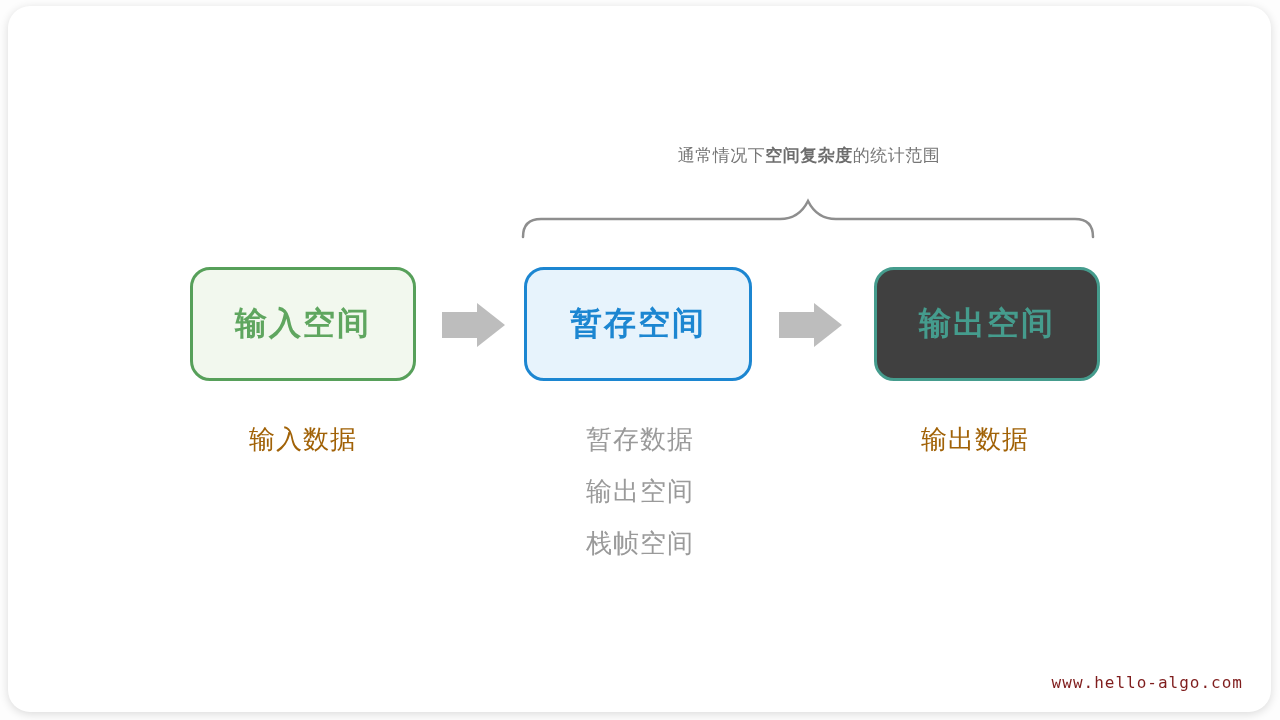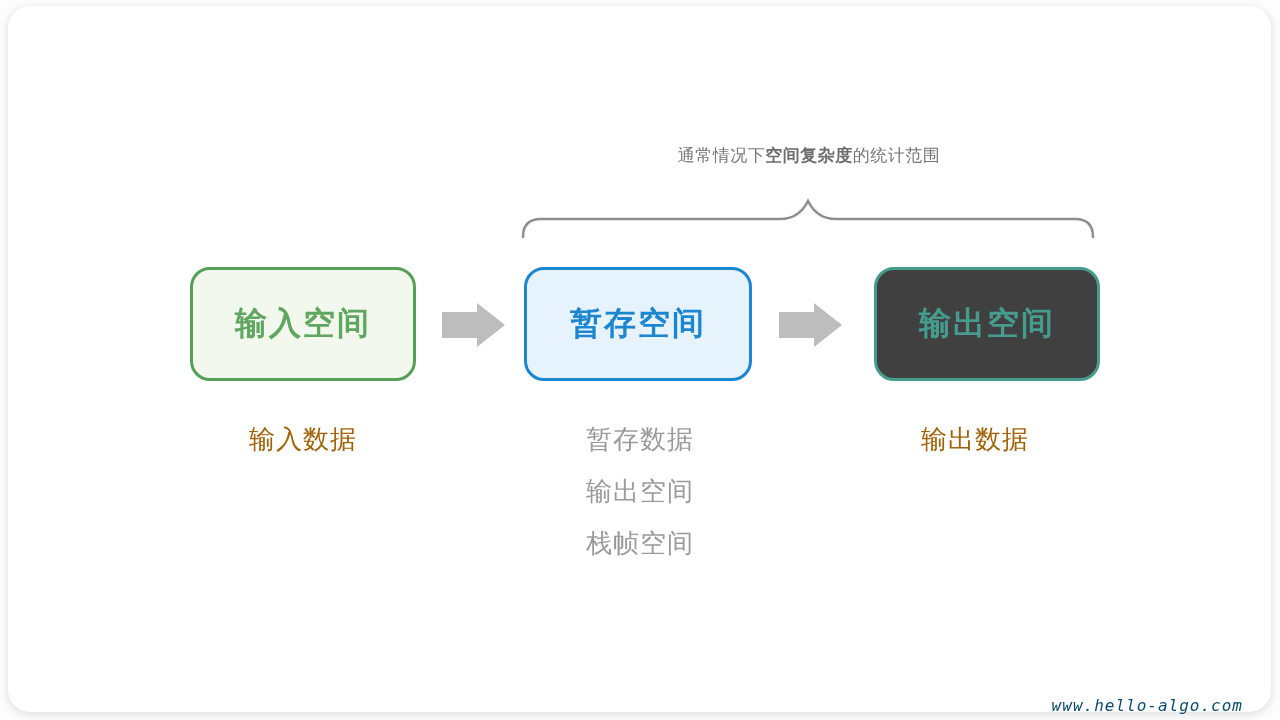--- a/index.html
+++ b/index.html
@@ -36,23 +36,23 @@
     font-size:26px;line-height:28px;color:#a16207;white-space:nowrap;letter-spacing:1px;
   }
   .note-input {left:303px}
   .note-output{left:975px}
   .note-col{
     position:absolute;top:425px;left:640px;transform:translateX(-50%);
     display:flex;flex-direction:column;gap:24px;align-items:center;
   }
   .note-line{font-size:26px;line-height:28px;color:#9a9a9a;white-space:nowrap;letter-spacing:1px}
   .watermark{
-    position:absolute;top:696px;right:37px;
+    position:absolute;top:673px;right:37px;
     font-family:"DejaVu Sans Mono","Liberation Mono",monospace;
-    font-size:16px;color:#0c4a6e;letter-spacing:1px;font-style:italic;
+    font-size:16px;color:#7f1d1d;letter-spacing:1px;
   }
 </style>
 </head>
 <body>
 
 <div class="card"></div>
 
 <div class="title"><span>通常情况下</span><b>空间复杂度</b><span>的统计范围</span></div>
 
 <svg class="brace" viewBox="0 0 580 48" aria-hidden="true">

